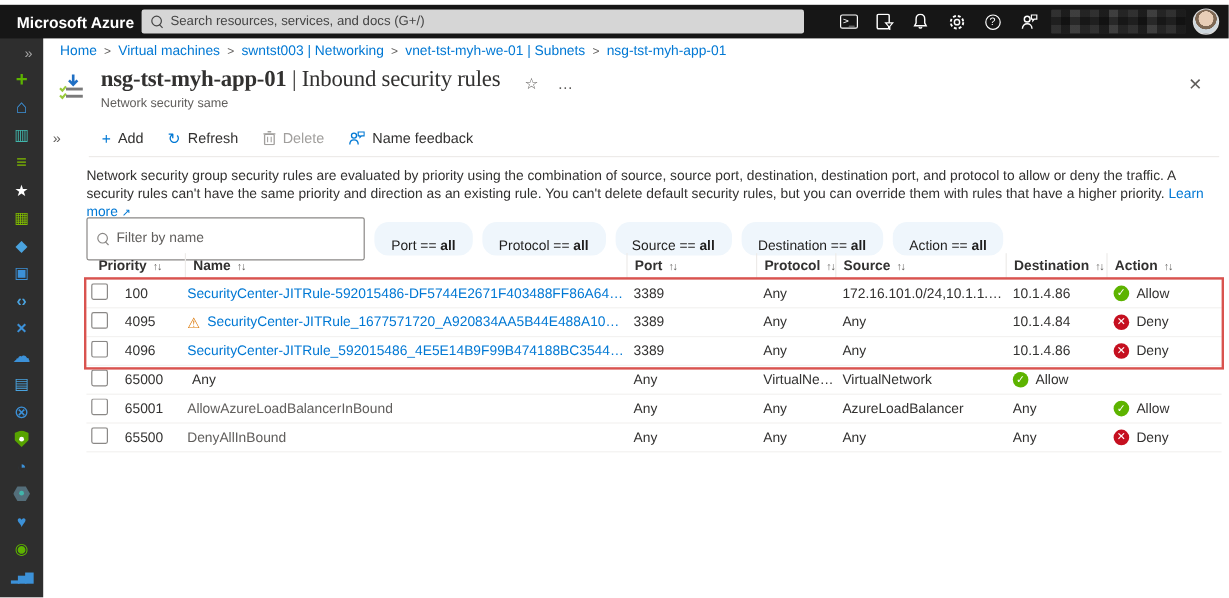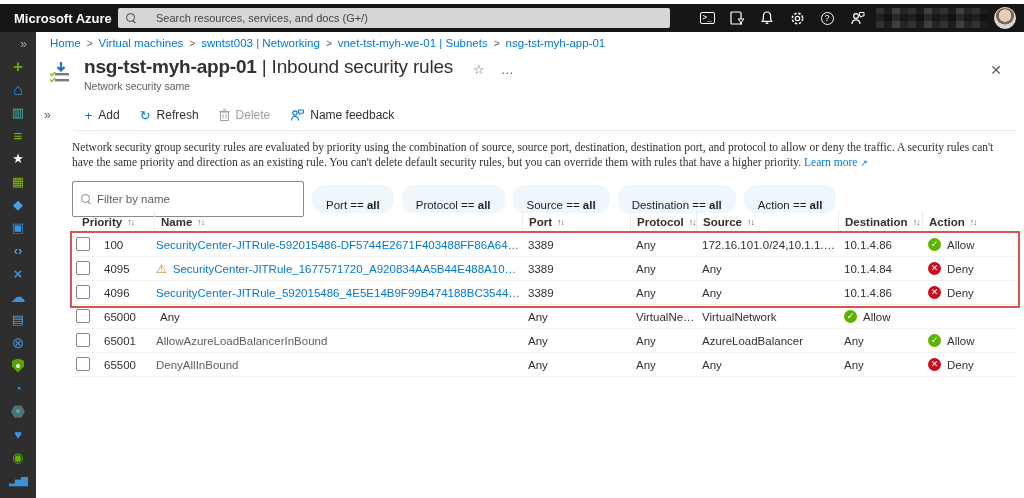--- a/index.html
+++ b/index.html
@@ -2,21 +2,21 @@
 <html><head>
 <meta charset="utf-8">
 <style>
   * { margin:0; padding:0; box-sizing:border-box; }
   html,body { width:1024px; height:498px; overflow:hidden; }
   body { font-family:"Liberation Sans", sans-serif; background:#ffffff; position:relative; font-size:12px; color:#323130; }
 
   
   .topbar { position:absolute; top:4px; left:0; width:1024px; height:28px; background:#161616; display:flex; align-items:center; z-index:30; }
   .brand { color:#ffffff; font-weight:bold; font-size:13px; margin-left:14px; white-space:nowrap; }
-  .global-search { position:absolute; left:118px; top:4px; width:552px; height:20px; background:#d6d6d6; border-radius:2px; display:flex; align-items:center; padding:0 8px; gap:20px;justify-content:center; }
+  .global-search { position:absolute; left:118px; top:4px; width:552px; height:20px; background:#d6d6d6; border-radius:2px; display:flex; align-items:center; padding:0 8px; gap:6px;justify-content:center; }
   .global-search input { border:none; background:transparent; outline:none; font-size:11px; color:#1b1b1b; width:100%; font-family:"Liberation Sans", sans-serif; }
   .global-search input::placeholder { color:#444444; opacity:1; }
   .mag { width:10px; height:10px; position:relative; flex:0 0 auto; }
   .mag::before { content:""; position:absolute; left:0; top:0; width:7px; height:7px; border:1.4px solid #444; border-radius:50%; }
   .mag::after { content:""; position:absolute; left:7px; top:7px; width:4px; height:1.4px; background:#444; transform:rotate(45deg); transform-origin:0 0; }
   .mag.light::before { border-color:#8a8886; } .mag.light::after { background:#8a8886; }
   .topbar-right { position:absolute; right:0; top:0; height:28px; display:flex; align-items:center; gap:0; }
   .tb-icon { width:30px; height:28px; display:flex; align-items:center; justify-content:center; color:#ffffff; font-size:13px; cursor:pointer; }
   .tb-icon svg { display:block; }
   .shell-glyph { border:1px solid #fff; border-radius:2px; width:15px; height:12px; font-size:8px; line-height:10px; text-align:left; padding-left:2px; color:#fff; font-family:"DejaVu Sans Mono", monospace; }
@@ -43,37 +43,37 @@
 
   
   .content { position:absolute; top:28px; left:36px; width:988px; height:470px; background:#ffffff; }
 
   .breadcrumb { position:absolute; top:9px; left:14px; font-size:11.5px; color:#605e5c; white-space:nowrap; }
   .breadcrumb a { color:#0078d4; text-decoration:none; cursor:pointer; }
   .crumb-sep { color:#605e5c; margin:0 6px; font-size:10px; }
 
   .titlebar { position:absolute; top:28px; left:12px; display:flex; align-items:flex-start; gap:10px; }
   .res-icon { width:26px; height:26px; position:relative; margin-top:4px; flex:0 0 auto; }
-  .titles .h1 { font-size:19px; font-weight:bold; color:#323130; letter-spacing:-0.2px; }
+  .titles .h1 { font-size:19px; font-weight:bold; color:#323130; letter-spacing:-0.2px;font-family:Liberation Serif, serif; }
   .titles .h1 .pipe { font-weight:normal; color:#323130; }
   .titles .sub { font-size:10.5px; color:#605e5c; margin-top:2px; }
   .title-actions { display:flex; gap:16px; margin-left:10px; margin-top:6px; color:#605e5c; font-size:13px; }
   .title-actions span { cursor:pointer; }
   .close-x { position:absolute; top:34px; right:22px; font-size:14px; color:#605e5c; cursor:pointer; }
 
   .cmdbar { position:absolute; top:76px; left:8px; display:flex; align-items:center; gap:4px; font-size:12px; color:#323130; }
   .cmd-collapse { color:#605e5c; margin-right:22px; font-size:12px; cursor:pointer; }
   .cmd { display:flex; align-items:center; gap:6px; padding:4px 8px; cursor:pointer; border-radius:2px; white-space:nowrap; }
   .cmd .ci { color:#0078d4; font-size:13px; line-height:1; }
   .cmd.disabled { color:#a19f9d; cursor:default; }
   .cmd svg { display:block; }
 
   .divider { position:absolute; top:102px; left:38px; right:8px; height:1px; background:#edebe9; }
 
-  .desc { position:absolute; top:112px; left:36px; width:944px; font-size:11.5px; line-height:15px; color:#323130;font-family:Liberation Serif, serif; }
+  .desc { position:absolute; top:112px; left:36px; width:944px; font-size:11.5px; line-height:15px; color:#323130; }
   .desc a { color:#0078d4; text-decoration:none; cursor:pointer; }
   .ext { font-size:9px; }
 
   .filterbar { position:absolute; top:153px; left:36px; display:flex; align-items:center; gap:8px; }
   .name-filter { width:232px; height:36px; border:1px solid #8a8886; border-radius:2px; display:flex; align-items:center; padding:0 8px; gap:6px; background:#fff; }
   .name-filter input { border:none; outline:none; font-size:11.5px; width:100%; color:#323130; font-family:"Liberation Sans", sans-serif; }
   .name-filter input::placeholder { color:#605e5c; opacity:1; }
   .pill { height:24px; background:#eff6fc; border:none; border-radius:12px; padding:14px 14px; font-size:11.5px; color:#201f1e; cursor:pointer; font-family:"Liberation Sans", sans-serif; white-space:nowrap; }
   .pill b { font-weight:bold; }
 

